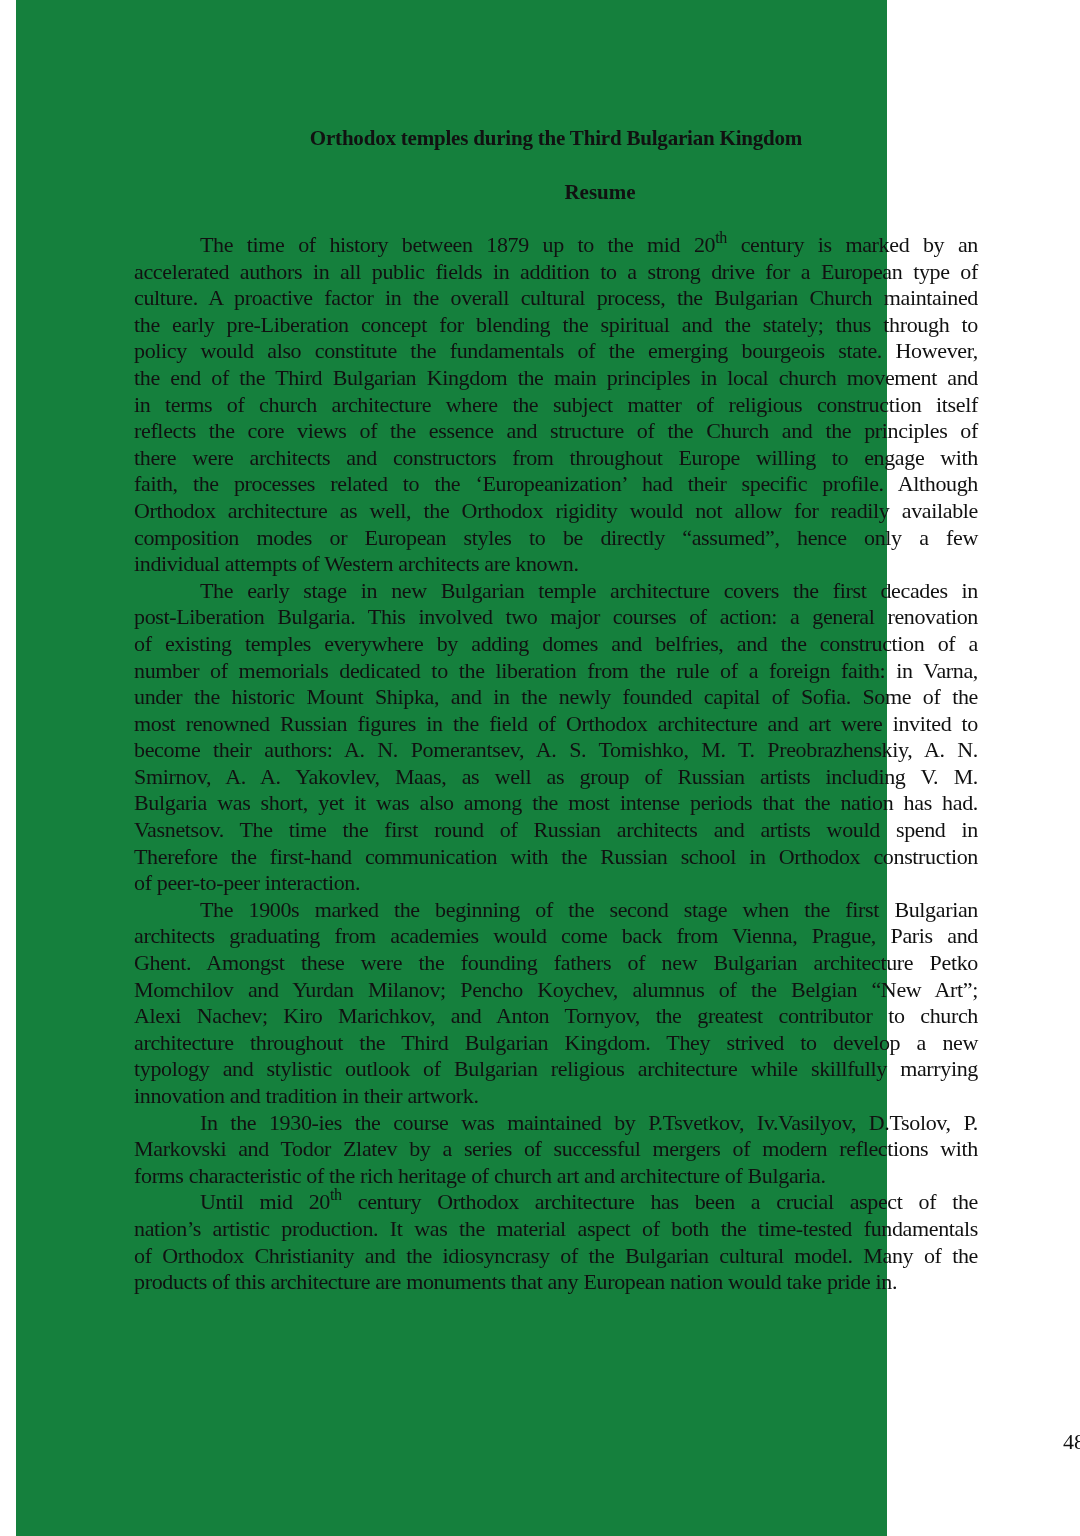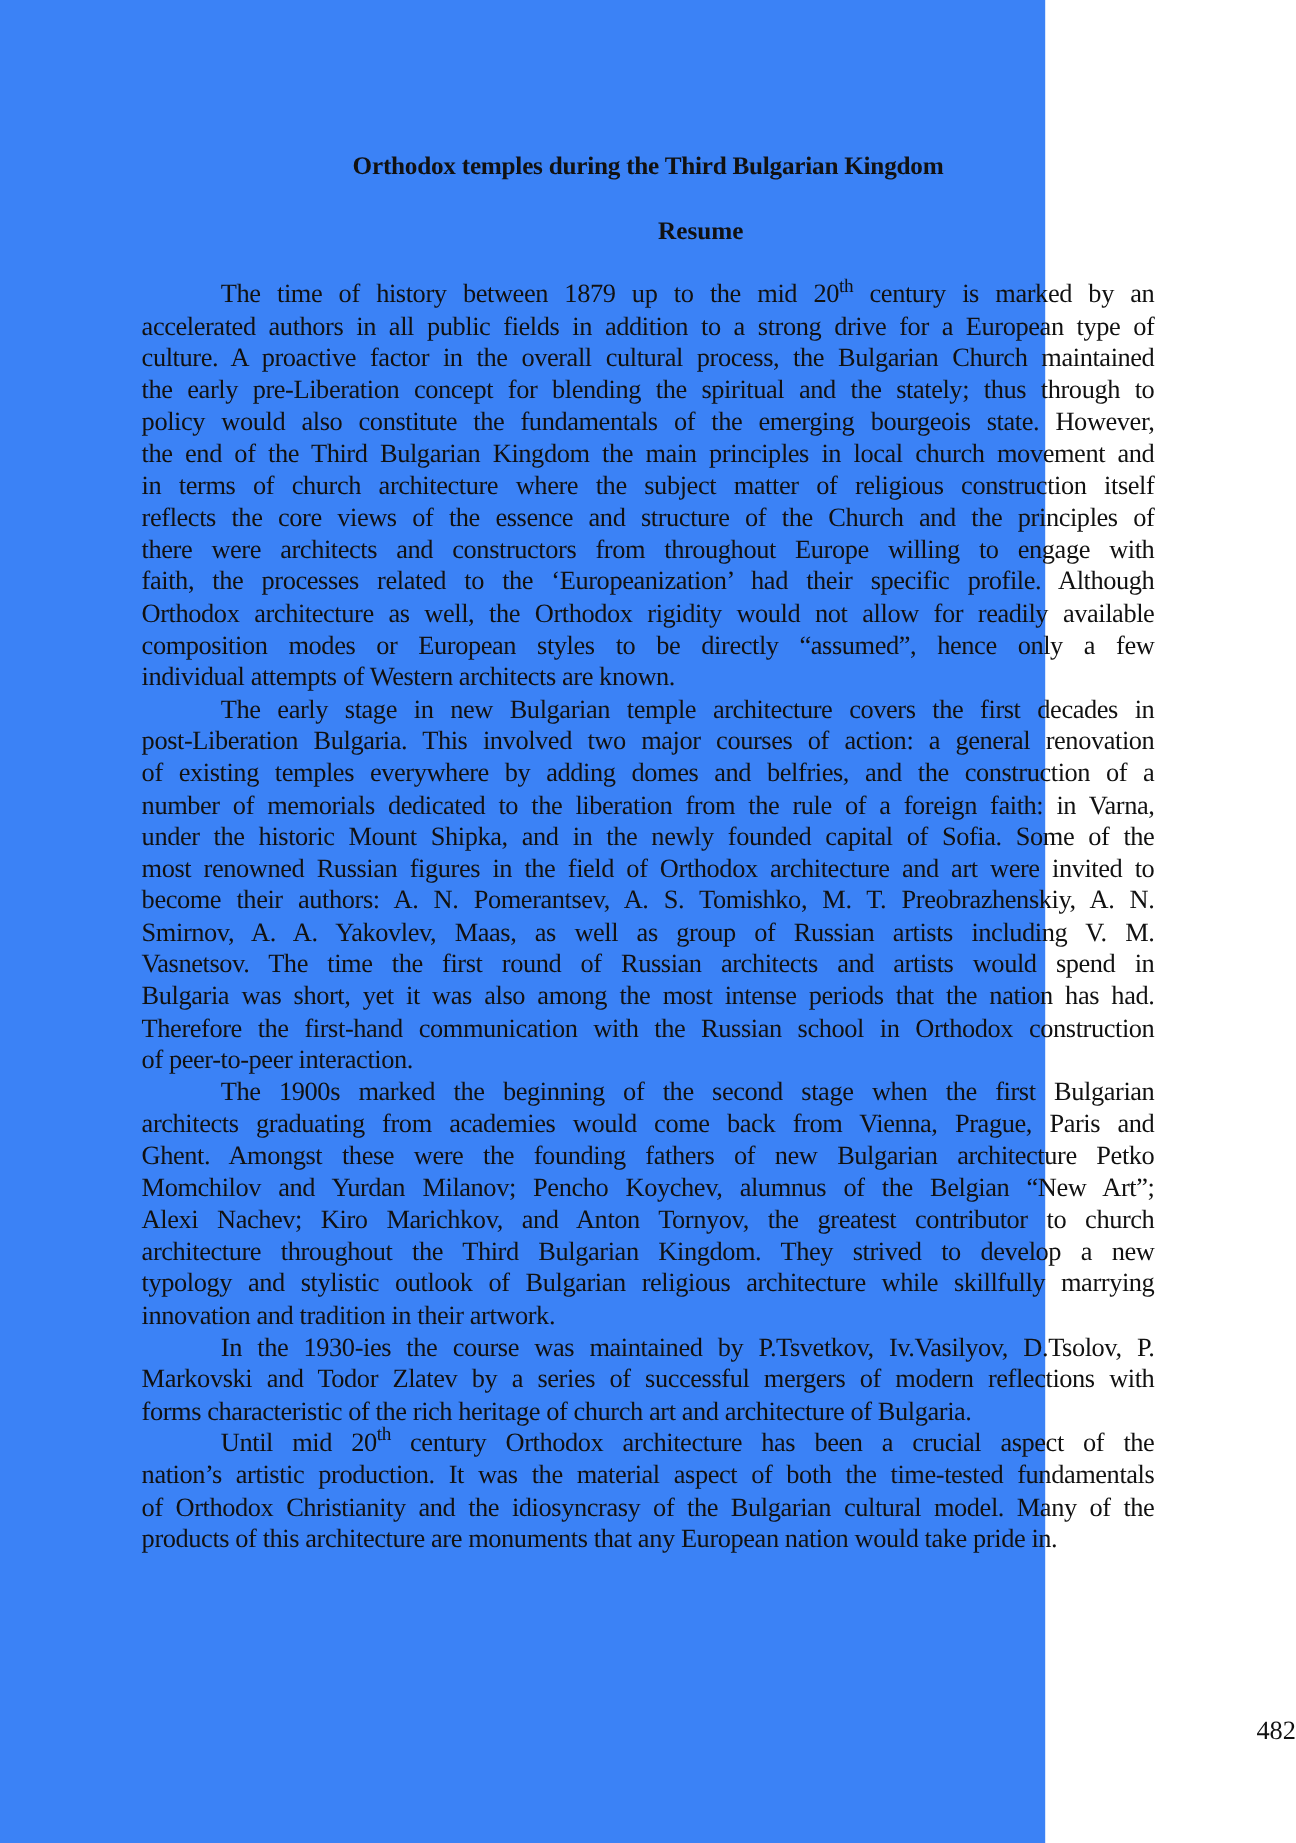--- a/index.html
+++ b/index.html
@@ -10,24 +10,24 @@
     body {
       width: 1080px;
       height: 1536px;
       position: relative;
       overflow: hidden;
       font-family: "Liberation Serif", "DejaVu Serif", serif;
       color: #111111;
     }
     .page {
       position: absolute;
-      left: 0; top: 0;
+      left: 16px; top: 0;
       width: 871px;
       height: 1536px;
-      background: #3b82f6;
+      background: #15803d;
     }
     .title {
       position: absolute;
       left: 0;
       width: 1080px;
       top: 124px;
       text-align: center;
       font-weight: bold;
       font-size: 21px;
       letter-spacing: -0.2px;
@@ -111,22 +111,22 @@
 
     <div>
       <span class="line indent">The early stage in new Bulgarian temple architecture covers the first decades in</span>
       <span class="line">post-Liberation Bulgaria. This involved two major courses of action: a general renovation</span>
       <span class="line">of existing temples everywhere by adding domes and belfries, and the construction of a</span>
       <span class="line">number of memorials dedicated to the liberation from the rule of a foreign faith: in Varna,</span>
       <span class="line">under the historic Mount Shipka, and in the newly founded capital of Sofia. Some of the</span>
       <span class="line">most renowned Russian figures in the field of Orthodox architecture and art were invited to</span>
       <span class="line">become their authors: A. N. Pomerantsev, A. S. Tomishko, M. T. Preobrazhenskiy, A. N.</span>
       <span class="line">Smirnov, A. A. Yakovlev, Maas, as well as group of Russian artists including V. M.</span>
+      <span class="line">Bulgaria was short, yet it was also among the most intense periods that the nation has had.</span>
       <span class="line">Vasnetsov. The time the first round of Russian architects and artists would spend in</span>
-      <span class="line">Bulgaria was short, yet it was also among the most intense periods that the nation has had.</span>
       <span class="line">Therefore the first-hand communication with the Russian school in Orthodox construction</span>
       <span class="line last">of peer-to-peer interaction.</span>
     </div>
 
     <div>
       <span class="line indent">The 1900s marked the beginning of the second stage when the first Bulgarian</span>
       <span class="line">architects graduating from academies would come back from Vienna, Prague, Paris and</span>
       <span class="line">Ghent. Amongst these were the founding fathers of new Bulgarian architecture Petko</span>
       <span class="line">Momchilov and Yurdan Milanov; Pencho Koychev, alumnus of the Belgian “New Art”;</span>
       <span class="line">Alexi Nachev; Kiro Marichkov, and Anton Tornyov, the greatest contributor to church</span>

